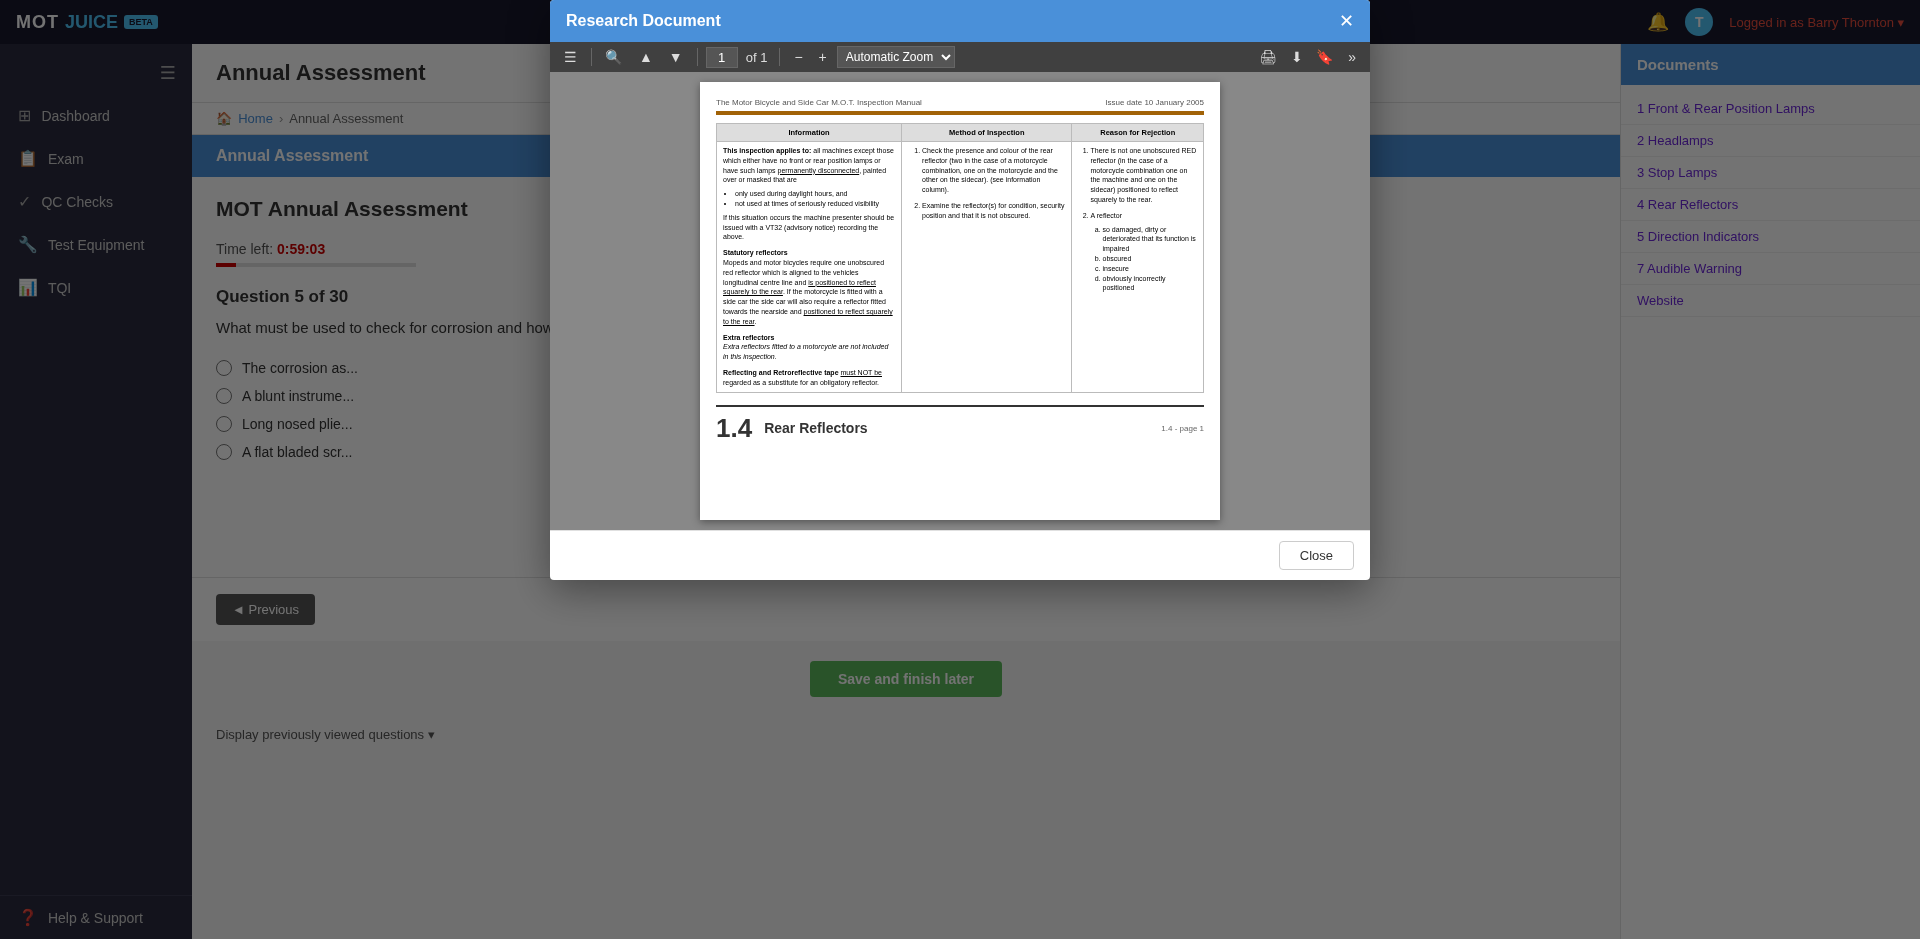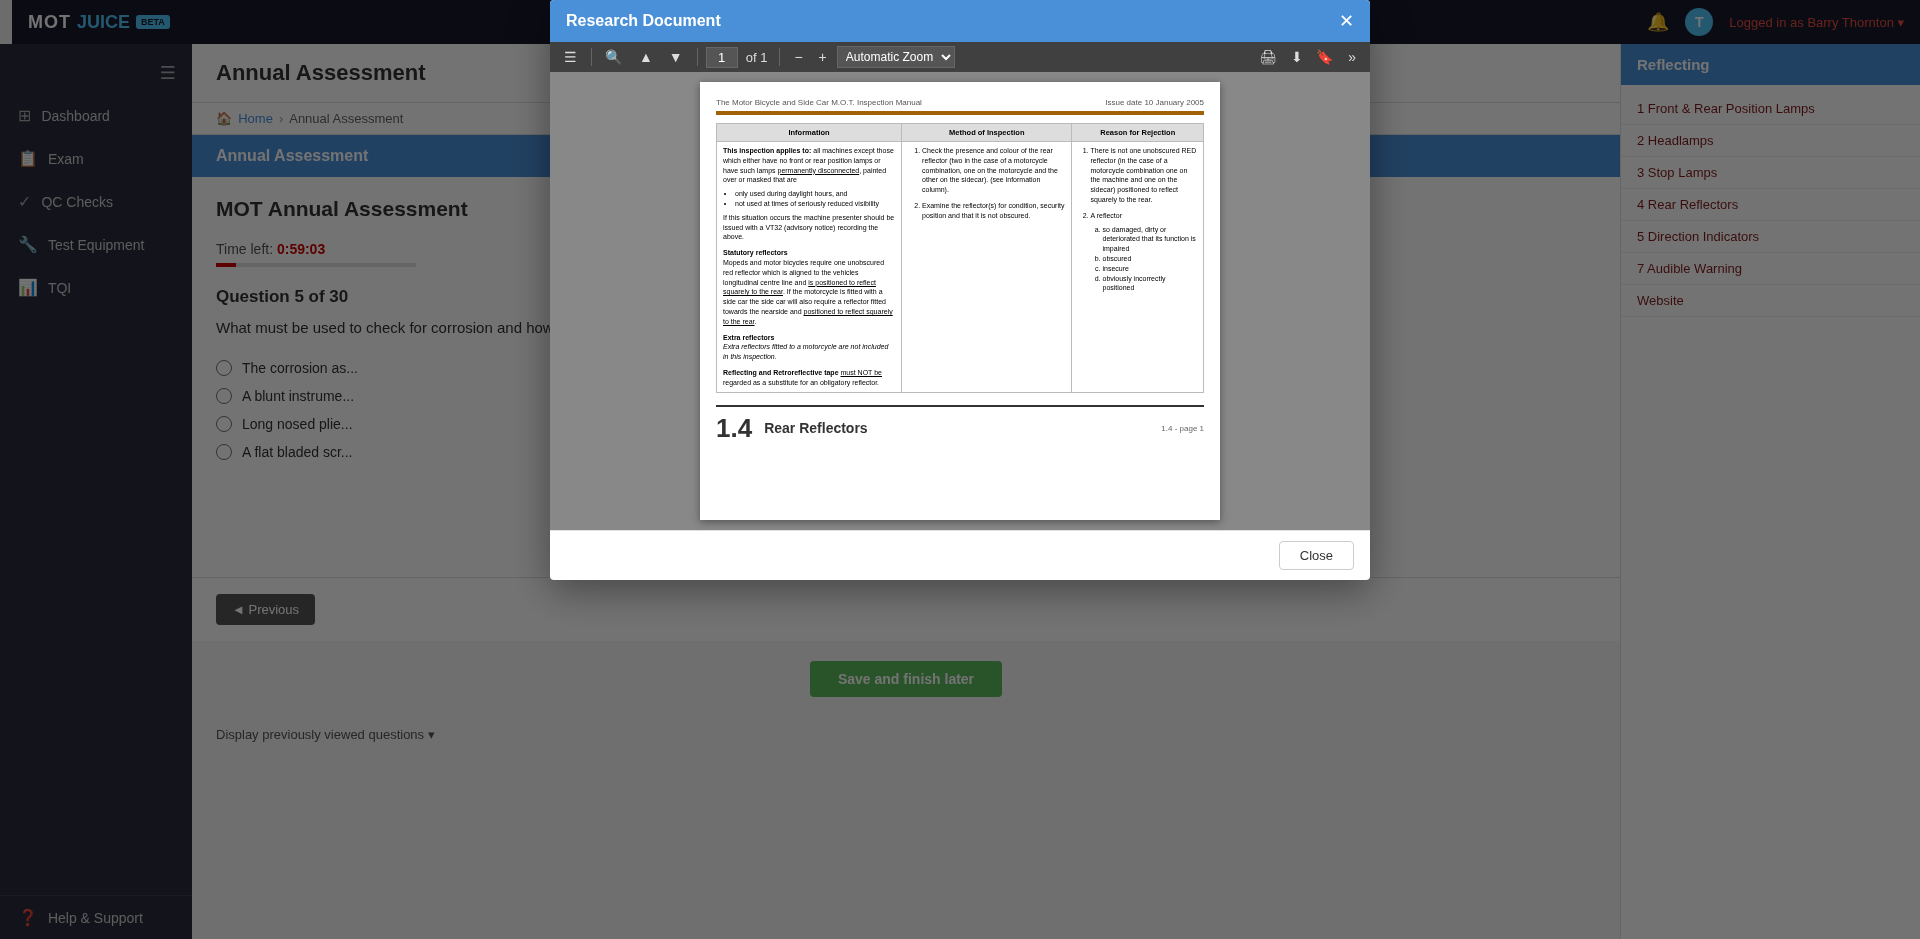--- a/index.html
+++ b/index.html
@@ -1,21 +1,21 @@
 <!DOCTYPE html>
 <html><head>
   <meta charset="utf-8">
   <style>
     * { box-sizing: border-box; margin: 0; padding: 0; }
     body { font-family: Arial, sans-serif; background: #f0f0f0; overflow: hidden; width: 1920px; height: 939px; }
 
     
     .navbar {
       position: fixed;
-      top: 0; left: 12px; right: 0;
+      top: 0; left: 0; right: 0;
       height: 44px;
       background: #1a1a2e;
       display: flex;
       align-items: center;
       justify-content: space-between;
       padding: 0 16px;
       z-index: 100;
     }
     .navbar-brand {
       display: flex;
@@ -207,21 +207,21 @@
       background: #4a90d9;
       color: white;
       padding: 12px 16px;
       font-size: 15px;
       font-weight: 600;
     }
     .doc-list { padding: 8px 0; }
     .doc-item {
       padding: 8px 16px;
       font-size: 13px;
-      color: #7f1d1d;
+      color: #6d28d9;
       cursor: pointer;
       border-bottom: 1px solid #f0f0f0;
     }
 
     
     .modal-overlay {
       position: fixed;
       top: 0; left: 0; right: 0; bottom: 0;
       background: rgba(0,0,0,0.55);
       z-index: 200;
@@ -478,21 +478,21 @@
       <button class="btn-save">Save and finish later</button>
     </div>
 
     <div class="viewed-questions">
       <span>Display previously viewed questions</span>
       <span>▾</span>
     </div>
   </main>
 
   <aside class="right-sidebar">
-    <div class="right-sidebar-header">Reflecting</div>
+    <div class="right-sidebar-header">Documents</div>
     <div class="doc-list">
       <div class="doc-item">1 Front &amp; Rear Position Lamps</div>
       <div class="doc-item">2 Headlamps</div>
       <div class="doc-item">3 Stop Lamps</div>
       <div class="doc-item">4 Rear Reflectors</div>
       <div class="doc-item">5 Direction Indicators</div>
       <div class="doc-item">7 Audible Warning</div>
       <div class="doc-item">Website</div>
     </div>
   </aside>

